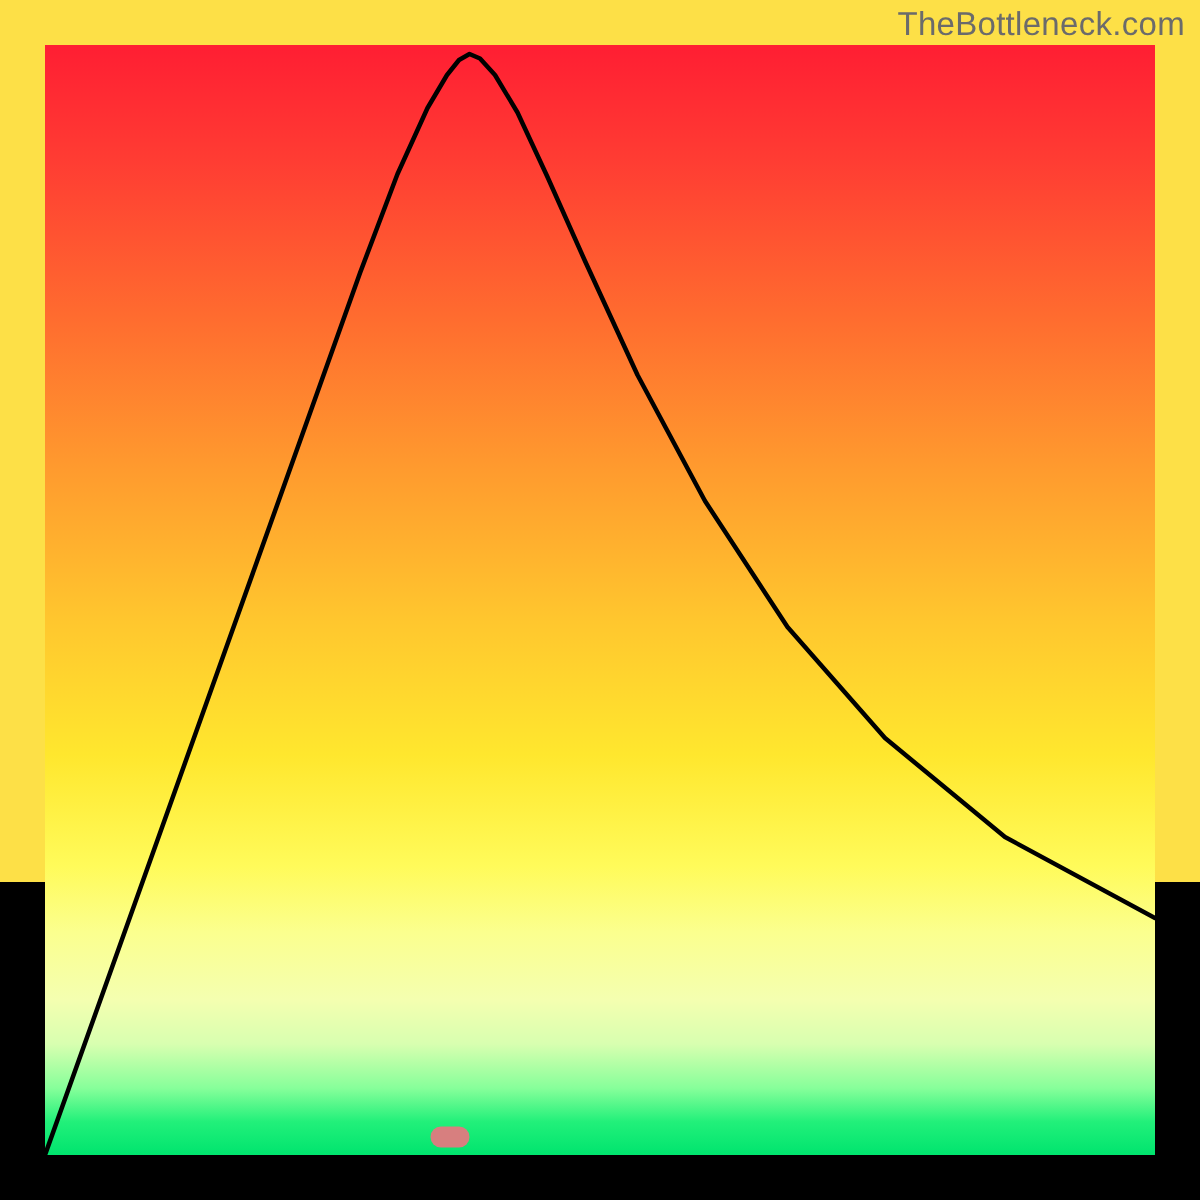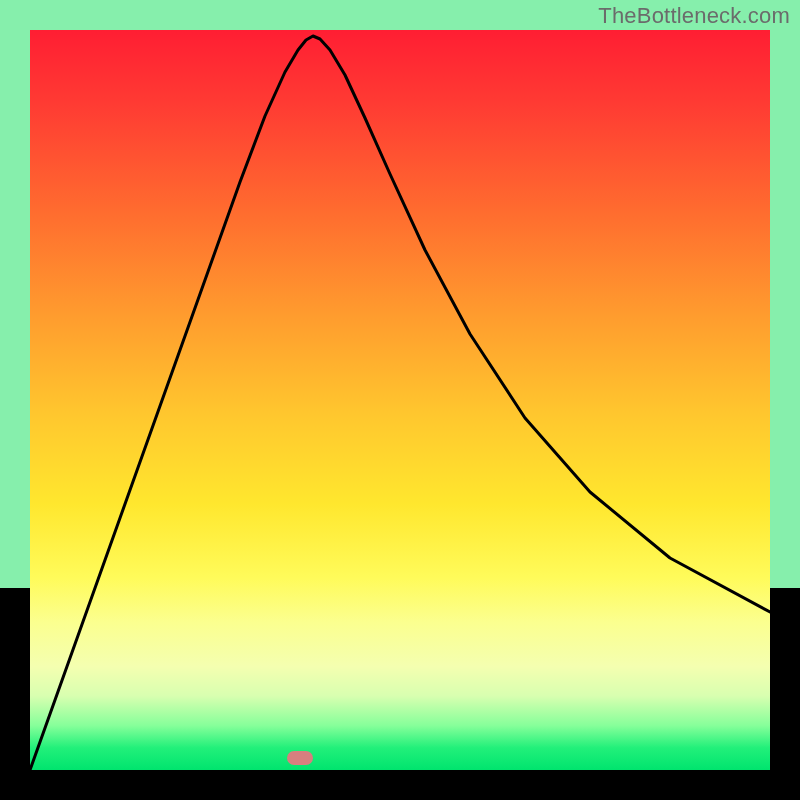--- a/index.html
+++ b/index.html
@@ -10,21 +10,21 @@
     background: #000;
     font-family: Arial, Helvetica, sans-serif;
     overflow: hidden;
   }
   .frame {
     position: absolute;
     left: 0;
     top: 0;
     width: 800px;
     height: 588px;
-    background: #86efac;
+    background: #fde047;
   }
   .plot-area {
     position: absolute;
     left: 30px;
     top: 30px;
     width: 740px;
     height: 740px;
     background: linear-gradient(to bottom,
       #ff1e33 0%,
       #ff3b33 10%,

